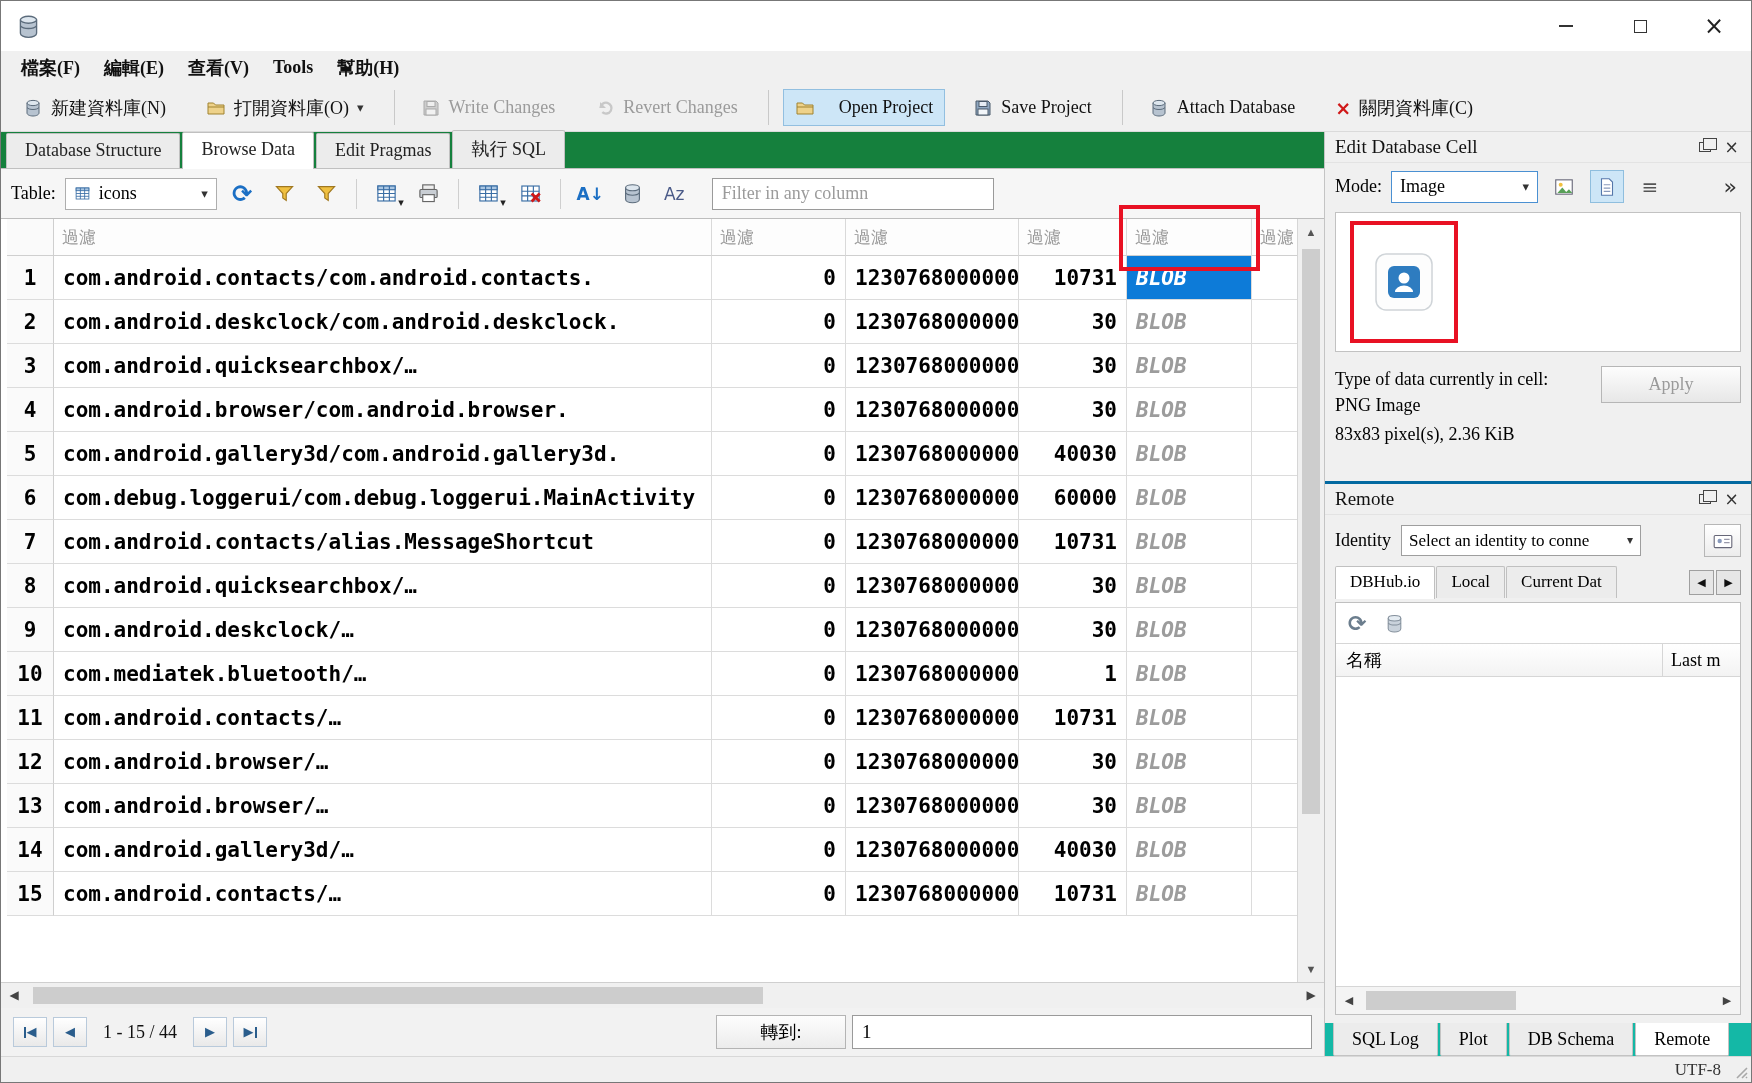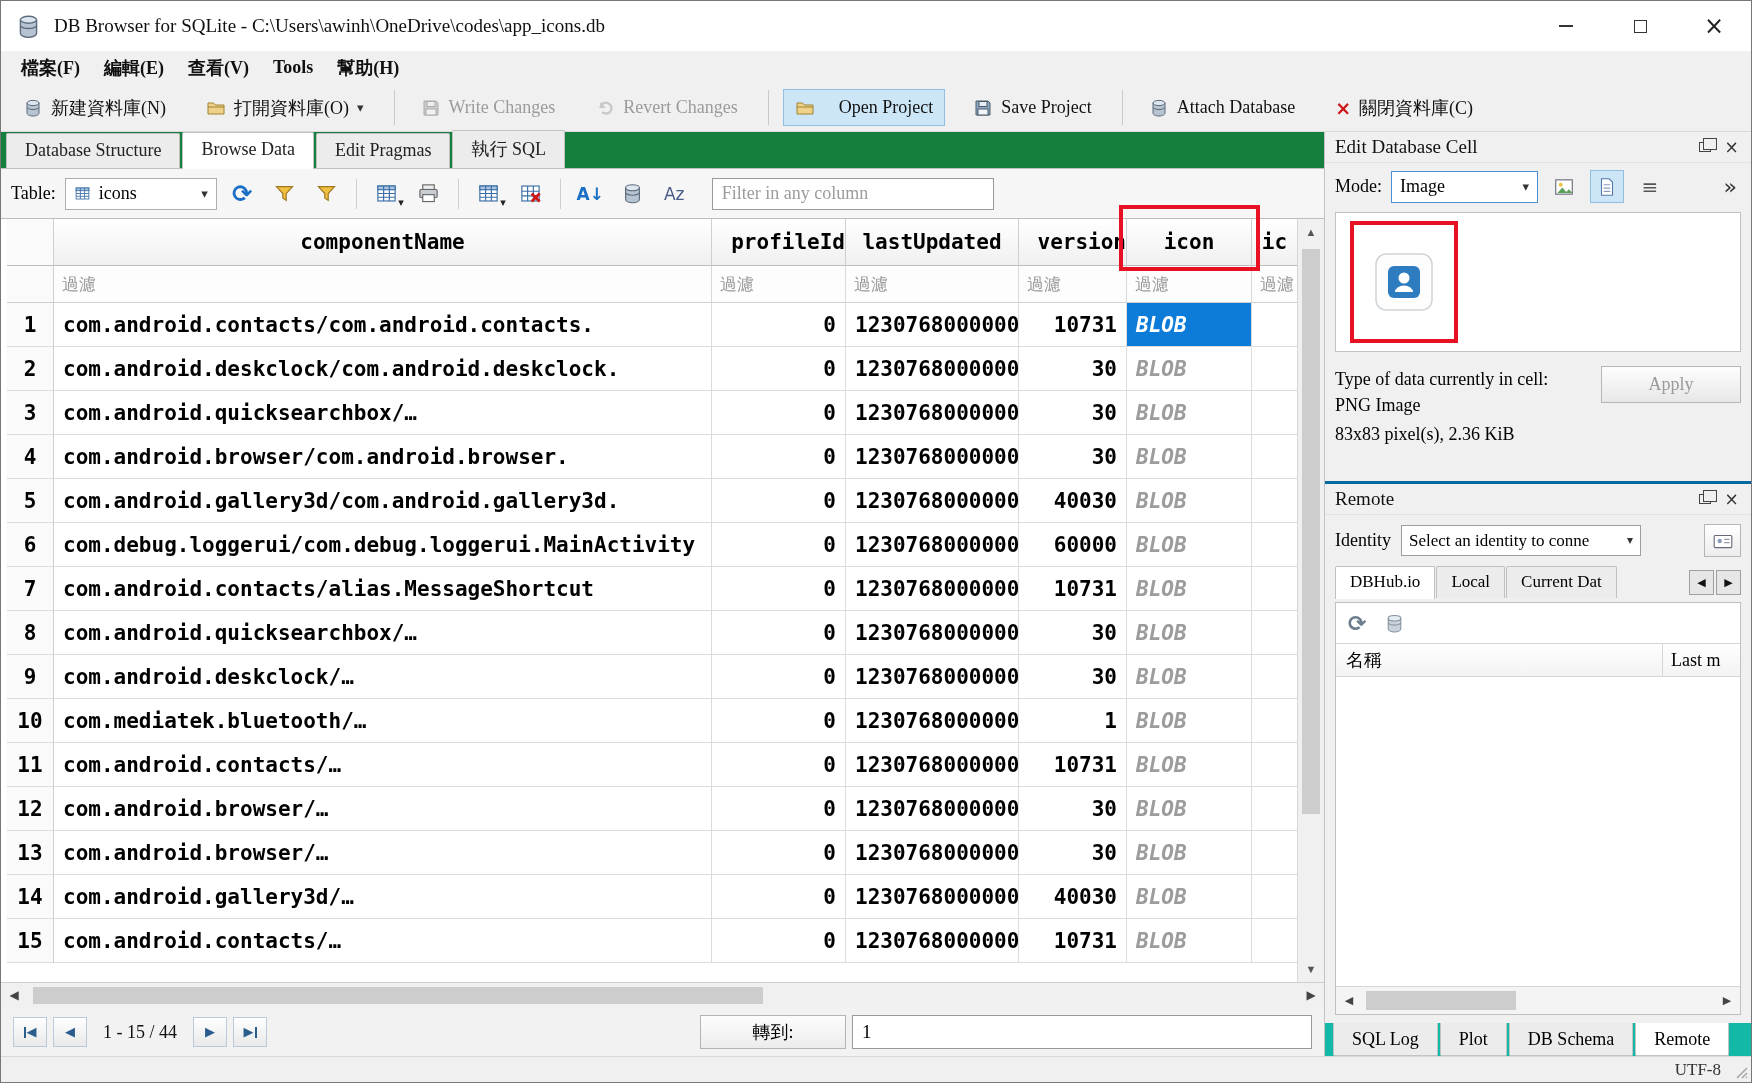--- a/index.html
+++ b/index.html
@@ -89,21 +89,21 @@
   .hscroll{height:26px;background:#f0f0f0;border-top:1px solid #cfcfcf;position:relative;flex:0 0 auto;}
   .hs-btn{position:absolute;top:0;width:26px;height:100%;display:flex;align-items:center;justify-content:center;font-size:12px;color:#444;}
   .hs-left{left:0;}.hs-right{right:0;}
   .hs-thumb{position:absolute;top:4px;bottom:4px;left:32px;width:730px;background:#cdcdcd;}
 
   
   .navrow{height:48px;display:flex;align-items:center;gap:6px;padding:0 12px;background:#f2f2f2;flex:0 0 auto;font-size:18px;}
   .nav-btn{width:34px;height:30px;border:1px solid #b9cadb;background:linear-gradient(#ffffff,#e9e9e9);display:flex;align-items:center;justify-content:center;color:#2a5d8c;font-size:13px;gap:1px;}
   .nav-btn .bar{width:2px;height:11px;background:#2a5d8c;display:block;}
   .record-range{margin:0 10px;color:#111;white-space:nowrap;}
-  .goto-btn{margin-left:auto;width:146px;height:34px;background:linear-gradient(#fdfdfd,#ececec);border:1px solid #b4b4b4;display:flex;align-items:center;justify-content:center;}
+  .goto-btn{margin-left:auto;width:130px;height:34px;background:linear-gradient(#fdfdfd,#ececec);border:1px solid #b4b4b4;display:flex;align-items:center;justify-content:center;}
   .goto-input{width:460px;height:34px;border:1px solid #9a9a9a;font-size:19px;padding:0 9px;font-family:"Liberation Serif",serif;}
 
   
   .dock-header{height:31px;display:flex;align-items:center;padding:0 6px 0 10px;font-size:19px;color:#111;flex:0 0 auto;border-bottom:1px solid #e3e3e3;}
   .dock-header .grow{flex:1;}
   .dock-hbtn{width:27px;height:25px;display:flex;align-items:center;justify-content:center;color:#333;font-family:"DejaVu Sans",sans-serif;font-size:17px;}
   .float-glyph{width:12px;height:10px;border:1.5px solid #444;position:relative;display:block;}
   .float-glyph::before{content:"";position:absolute;left:3px;top:-5px;width:12px;height:10px;border:1.5px solid #444;background:#f0f0f0;}
 
   .edit-dock{flex:0 0 352px;display:flex;flex-direction:column;border-bottom:3px solid #0369a1;min-height:0;}
@@ -214,21 +214,20 @@
     </symbol>
   </defs>
 </svg>
 
 <div class="app">
 
   <div class="titlebar">
     <svg class="app-icon" viewBox="0 0 20 20">
         <use href="#i-db"></use>
       </svg>
-    <span class="title-text">DB Browser for SQLite - C:\Users\awinh\OneDrive\codes\app_icons.db</span>
     <div class="win-controls">
       <div class="win-btn">
           <span class="min-line"></span>
         </div>
       <div class="win-btn">
           <span class="max-box"></span>
         </div>
       <div class="win-btn close-btn">
           <span>×</span>
         </div>
@@ -363,29 +362,20 @@
             </svg>
         </div>
         <div class="ctl-btn">
           <span class="az-glyph">Az</span>
         </div>
         <input class="filter-input" type="text" placeholder="Filter in any column" style="">
       </div>
 
       <div class="grid-area">
         <div class="grid">
-          <div class="grid-header-row">
-            <div class="hcell c-num"></div>
-            <div class="hcell c-comp">componentName</div>
-            <div class="hcell c-prof">profileId</div>
-            <div class="hcell c-upd">lastUpdated</div>
-            <div class="hcell c-ver">version</div>
-            <div class="hcell c-icon">icon</div>
-            <div class="hcell c-extra">ic</div>
-          </div>
           <div class="filter-row">
             <div class="filter-cell c-num" style="background:#fafafa;"></div>
             <div class="filter-cell c-comp">過濾</div>
             <div class="filter-cell c-prof" style="justify-content:flex-start;">過濾</div>
             <div class="filter-cell c-upd">過濾</div>
             <div class="filter-cell c-ver" style="justify-content:flex-start;">過濾</div>
             <div class="filter-cell c-icon">過濾</div>
             <div class="filter-cell c-extra">過濾</div>
           </div>
           <div>

